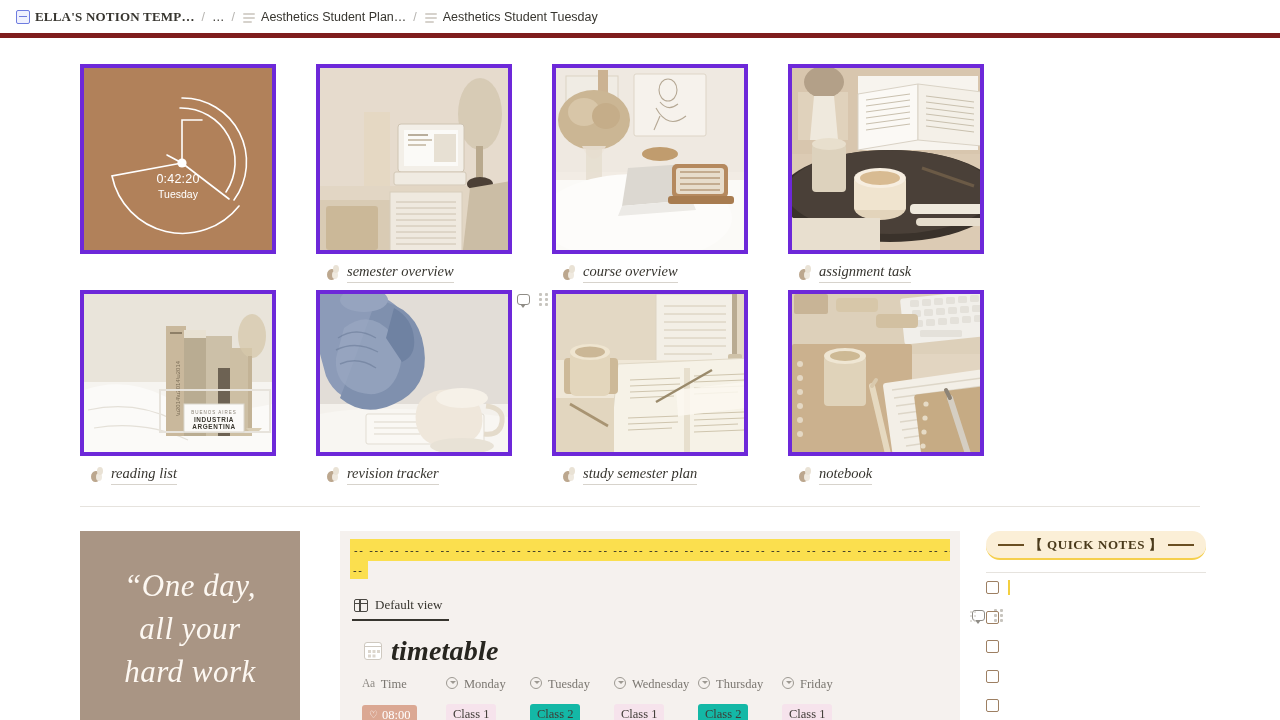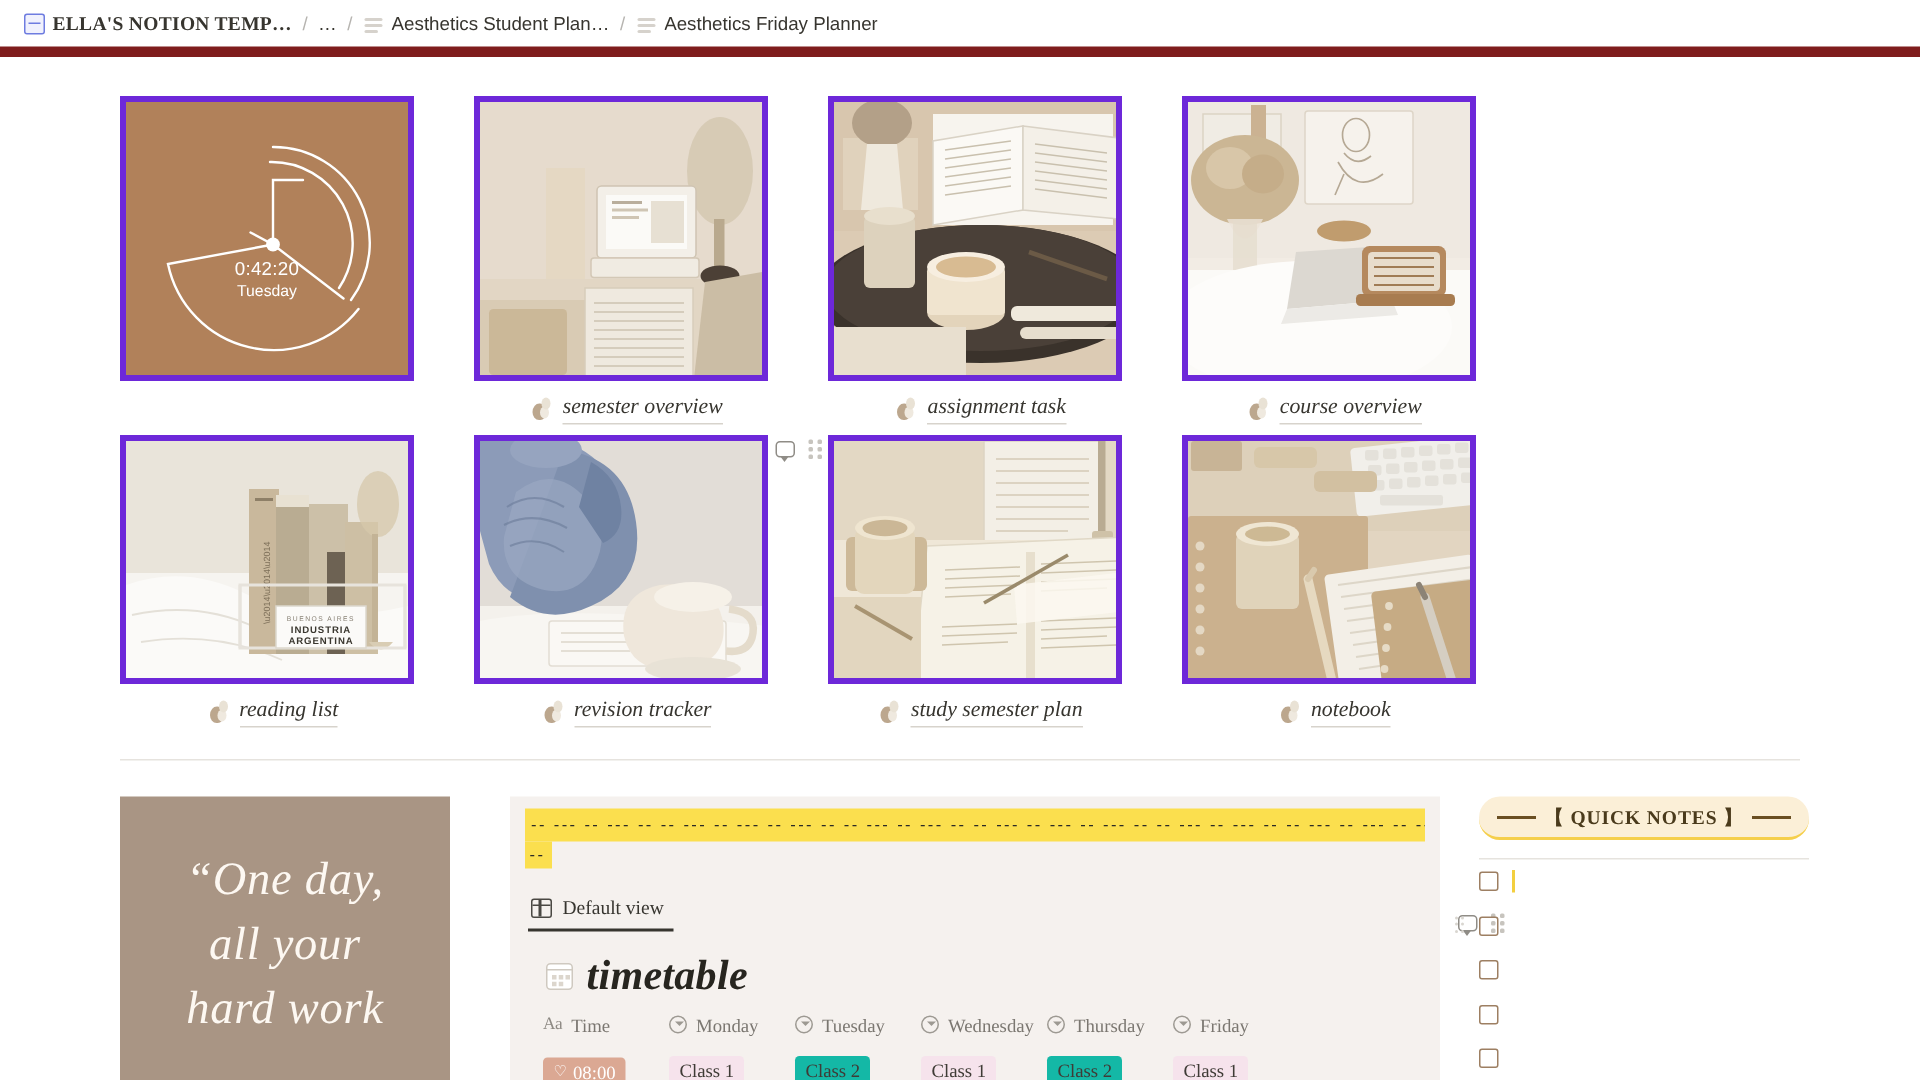--- a/index.html
+++ b/index.html
@@ -11,21 +11,21 @@
     font-family: "Liberation Sans", sans-serif;
     color: #37352f;
   }
 
   
   .topbar {
     height: 38px;
     display: flex;
     align-items: center;
     padding: 0 0 0 16px;
-    border-bottom: 7px solid #7f1d1d;
+    border-bottom: 5px solid #7f1d1d;
     background: #fff;
     font-size: 12.5px;
     white-space: nowrap;
   }
   .crumb { display: flex; align-items: center; gap: 5px; }
   .crumb-text {
     font-size: 12.5px;
     color: #37352f;
     max-width: 190px;
     overflow: hidden;
@@ -84,21 +84,20 @@
     border: 4px solid #6d28d9;
     overflow: hidden;
     position: relative;
     background: #f2efe9;
   }
   .gcard.small .thumb { height: 166px; }
   .gcard .caption {
     display: flex; align-items: center; gap: 7px;
     padding: 7px 2px 0 10px;
     height: 30px;
-    justify-content: center;
   }
   .gcard .caption .cap-text {
     font-family: "Liberation Serif", serif;
     font-style: italic;
     font-size: 14.5px;
     color: #37352f;
     border-bottom: 1px solid #d7d3cc;
     line-height: 1.25;
     padding-bottom: 1px;
     white-space: nowrap;
@@ -420,21 +419,21 @@
       </span>
     <span class="crumb-text">Aesthetics Student Plan…</span>
   </div>
   <span class="crumb-sep">/</span>
   <div class="crumb">
     <span class="ico-lines">
         <i></i>
         <i></i>
         <i></i>
       </span>
-    <span class="crumb-text" style="max-width:230px">Aesthetics Friday Planner</span>
+    <span class="crumb-text" style="max-width:230px">Aesthetics Student Tuesday</span>
   </div>
 </div>
 
 <div class="page">
 
   <div class="gallery">
 
     <div class="gcard">
       <div class="thumb">
         <div class="clock-tile">
@@ -495,20 +494,61 @@
       </div>
       <div class="caption">
         <span class="ico-paw"></span>
         <span class="cap-text">semester overview</span>
       </div>
     </div>
 
     <div class="gcard">
       <div class="thumb">
         <svg width="196" height="190" viewBox="0 0 196 190">
+          <rect width="196" height="190" fill="#f2ece4"></rect>
+          <rect x="0" y="0" width="196" height="104" fill="#efe9e1"></rect>
+          <rect x="78" y="6" width="72" height="62" rx="2" fill="#f6f2ec" stroke="#ded5c7"></rect>
+          <g fill="none" stroke="#b5a894" stroke-width="1.1">
+            <ellipse cx="112" cy="22" rx="9" ry="11"></ellipse>
+            <path d="M104 34 q8 10 18 2"></path>
+            <path d="M100 40 q12 22 30 8"></path>
+            <path d="M104 48 l-6 14"></path>
+          </g>
+          <rect x="10" y="8" width="52" height="58" fill="#f0ece4" stroke="#dcd3c4"></rect>
+          <rect x="42" y="2" width="10" height="50" fill="#cbb292"></rect>
+          <ellipse cx="38" cy="52" rx="36" ry="30" fill="#cbb694"></ellipse>
+          <ellipse cx="28" cy="44" rx="16" ry="14" fill="#d8c6a8"></ellipse>
+          <ellipse cx="50" cy="48" rx="14" ry="13" fill="#c5ad89"></ellipse>
+          <path d="M26 78 q12 26 24 0 z" fill="#ece4d8" opacity=".8"></path>
+          <rect x="30" y="78" width="16" height="34" fill="#e4dccc" opacity=".7"></rect>
+          <rect x="0" y="112" width="196" height="78" fill="#fbfaf7"></rect>
+          <ellipse cx="80" cy="150" rx="96" ry="44" fill="#fdfcfa"></ellipse>
+          <path d="M66 138 L136 132 L130 96 L72 100 Z" fill="#dcd8d1"></path>
+          <path d="M66 138 L136 132 L140 142 L62 148 Z" fill="#eceae6"></path>
+          <rect x="116" y="96" width="56" height="34" rx="5" fill="#b5895e"></rect>
+          <rect x="120" y="100" width="48" height="26" rx="3" fill="#e8ddcc"></rect>
+          <g stroke="#a07c55" stroke-width="1.2">
+            <line x1="124" y1="104" x2="164" y2="104"></line>
+              <line x1="124" y1="110" x2="164" y2="110"></line>
+            <line x1="124" y1="116" x2="164" y2="116"></line>
+              <line x1="124" y1="122" x2="164" y2="122"></line>
+          </g>
+          <rect x="112" y="128" width="66" height="8" rx="3" fill="#a87c50"></rect>
+          <ellipse cx="104" cy="86" rx="18" ry="7" fill="#c09c6e"></ellipse>
+        </svg>
+      </div>
+      <div class="caption">
+        <span class="ico-paw"></span>
+        <span class="cap-text">course overview</span>
+      </div>
+    </div>
+
+    <div class="gcard">
+      <div class="thumb">
+        <svg width="196" height="190" viewBox="0 0 196 190">
           <rect width="196" height="190" fill="#dccbb4"></rect>
           <rect x="0" y="0" width="196" height="86" fill="#d8c6ae"></rect>
           <rect x="6" y="24" width="50" height="48" fill="#e0d2bc"></rect>
           <ellipse cx="32" cy="14" rx="20" ry="16" fill="#b3a088"></ellipse>
           <path d="M22 28 L42 28 L46 72 L18 72 Z" fill="#efe9dd"></path>
           <rect x="66" y="8" width="120" height="74" fill="#f7f4ee"></rect>
           <path d="M66 82 L126 72 L126 16 L66 26 Z" fill="#fbf9f5" stroke="#d9d2c5"></path>
           <path d="M126 16 L190 24 L190 78 L126 72 Z" fill="#f4f0e8" stroke="#d9d2c5"></path>
           <g stroke="#c9c0ae" stroke-width="1">
             <line x1="74" y1="32" x2="118" y2="26"></line>
@@ -534,61 +574,20 @@
           <ellipse cx="88" cy="110" rx="20" ry="7" fill="#d8bb92"></ellipse>
           <rect x="0" y="150" width="88" height="40" fill="#e8dfcf"></rect>
           <rect x="118" y="136" width="74" height="10" rx="4" fill="#efe9dc"></rect>
           <rect x="124" y="150" width="68" height="8" rx="4" fill="#e6ddcd"></rect>
           <path d="M130 100 L182 118" stroke="#6b5a46" stroke-width="3"></path>
         </svg>
       </div>
       <div class="caption">
         <span class="ico-paw"></span>
         <span class="cap-text">assignment task</span>
-      </div>
-    </div>
-
-    <div class="gcard">
-      <div class="thumb">
-        <svg width="196" height="190" viewBox="0 0 196 190">
-          <rect width="196" height="190" fill="#f2ece4"></rect>
-          <rect x="0" y="0" width="196" height="104" fill="#efe9e1"></rect>
-          <rect x="78" y="6" width="72" height="62" rx="2" fill="#f6f2ec" stroke="#ded5c7"></rect>
-          <g fill="none" stroke="#b5a894" stroke-width="1.1">
-            <ellipse cx="112" cy="22" rx="9" ry="11"></ellipse>
-            <path d="M104 34 q8 10 18 2"></path>
-            <path d="M100 40 q12 22 30 8"></path>
-            <path d="M104 48 l-6 14"></path>
-          </g>
-          <rect x="10" y="8" width="52" height="58" fill="#f0ece4" stroke="#dcd3c4"></rect>
-          <rect x="42" y="2" width="10" height="50" fill="#cbb292"></rect>
-          <ellipse cx="38" cy="52" rx="36" ry="30" fill="#cbb694"></ellipse>
-          <ellipse cx="28" cy="44" rx="16" ry="14" fill="#d8c6a8"></ellipse>
-          <ellipse cx="50" cy="48" rx="14" ry="13" fill="#c5ad89"></ellipse>
-          <path d="M26 78 q12 26 24 0 z" fill="#ece4d8" opacity=".8"></path>
-          <rect x="30" y="78" width="16" height="34" fill="#e4dccc" opacity=".7"></rect>
-          <rect x="0" y="112" width="196" height="78" fill="#fbfaf7"></rect>
-          <ellipse cx="80" cy="150" rx="96" ry="44" fill="#fdfcfa"></ellipse>
-          <path d="M66 138 L136 132 L130 96 L72 100 Z" fill="#dcd8d1"></path>
-          <path d="M66 138 L136 132 L140 142 L62 148 Z" fill="#eceae6"></path>
-          <rect x="116" y="96" width="56" height="34" rx="5" fill="#b5895e"></rect>
-          <rect x="120" y="100" width="48" height="26" rx="3" fill="#e8ddcc"></rect>
-          <g stroke="#a07c55" stroke-width="1.2">
-            <line x1="124" y1="104" x2="164" y2="104"></line>
-              <line x1="124" y1="110" x2="164" y2="110"></line>
-            <line x1="124" y1="116" x2="164" y2="116"></line>
-              <line x1="124" y1="122" x2="164" y2="122"></line>
-          </g>
-          <rect x="112" y="128" width="66" height="8" rx="3" fill="#a87c50"></rect>
-          <ellipse cx="104" cy="86" rx="18" ry="7" fill="#c09c6e"></ellipse>
-        </svg>
-      </div>
-      <div class="caption">
-        <span class="ico-paw"></span>
-        <span class="cap-text">course overview</span>
       </div>
     </div>
 
     <div class="gcard small">
       <div class="thumb">
         <svg width="196" height="166" viewBox="0 0 196 166">
           <rect width="196" height="166" fill="#eae5dc"></rect>
           <rect x="0" y="0" width="196" height="92" fill="#e9e4da"></rect>
           <rect x="0" y="88" width="196" height="78" fill="#f6f4f0"></rect>
           <path d="M0 96 q40 -14 80 6 q50 24 116 6 L196 166 L0 166 Z" fill="#fbfaf8"></path>

